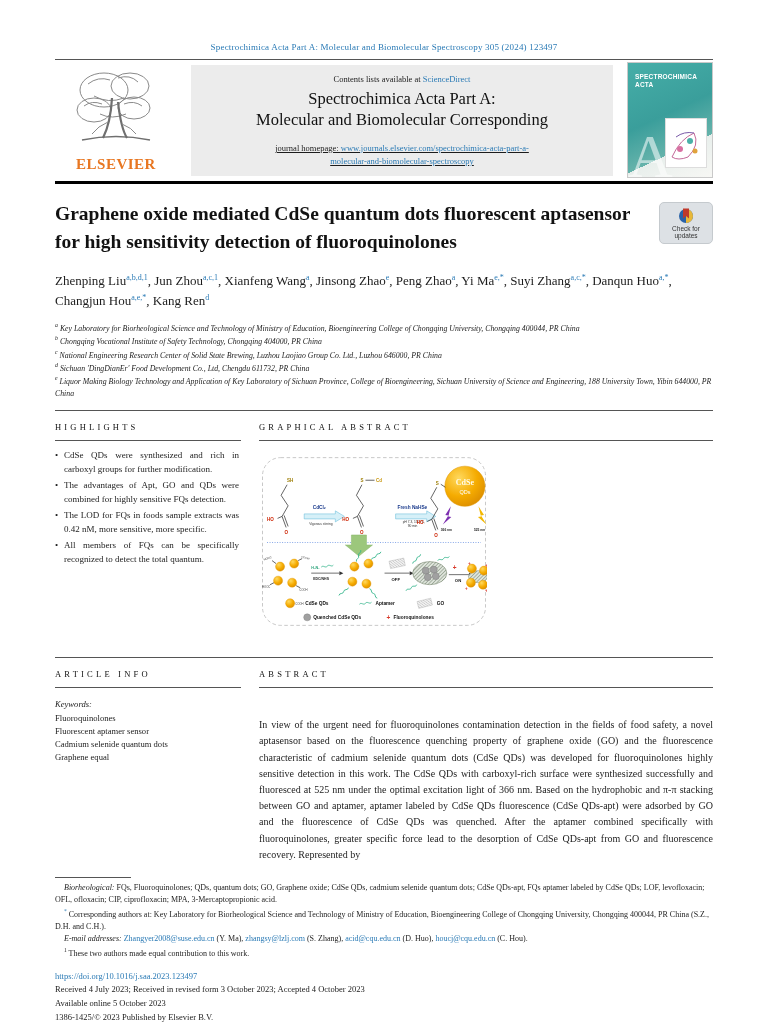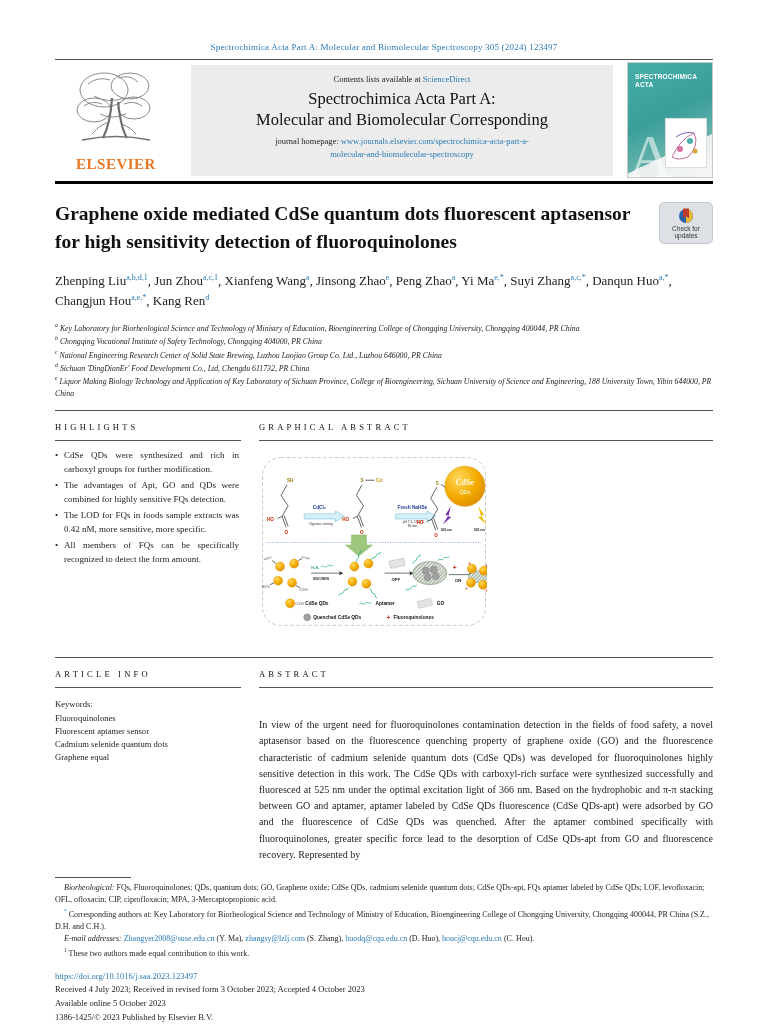--- a/index.html
+++ b/index.html
@@ -12,21 +12,21 @@
   .rule-full { border-top: 1px solid #555; }
   .rule-thick { border-top: 3.5px solid #000; margin-top: 5px; }
 
   .masthead { display: flex; margin-top: 4px; height: 112px; }
   .logo-box { width: 122px; text-align: center; padding-top: 2px; }
   .elsevier-text { font-size: 15px; font-weight: bold; color: #e87722; letter-spacing: .5px; margin-top: -2px; }
   .center-box { flex: 1; background: #ececec; margin: 1px 14px 0; text-align: center; padding: 9px 10px 6px; }
   .contents-line { font-size: 8.5px; color: #222; }
   .link { color: #2a7ab5; text-decoration: none; }
   .jtitle { font-size: 16.5px; line-height: 1.3; margin-top: 4px; color: #111; }
-  .homepage { font-size: 8.5px; margin-top: 4px; line-height: 1.5; }
+  .homepage { font-size: 8.5px; margin-top: 11px; line-height: 1.5; text-decoration: underline; }
   .url-line { display: block; color: #2a7ab5; }
   .cover-box { width: 86px; height: 116px; margin-top: -2px; border: 1px solid #c9c9c9; position: relative; overflow: hidden;
     background: linear-gradient(155deg, #46aea8 0%, #3a9e9b 45%, #66b3ab 72%, #e8efec 72%, #f7f7f4 100%); }
   .cover-title { position: absolute; top: 10px; left: 7px; color: #fff; font-family: "Liberation Sans", sans-serif; font-weight: bold; font-size: 6.5px; line-height: 1.3; letter-spacing: .2px; text-align: left; }
   .cover-letter { position: absolute; bottom: -10px; left: 0px; font-size: 62px; color: rgba(255,255,255,.55); font-weight: normal; line-height: 1; }
   .cover-panel { position: absolute; right: 5px; bottom: 9px; width: 42px; height: 50px; background: #fff; border: 1px solid #ddd; }
 
   .title-row { display: flex; justify-content: space-between; margin-top: 16px; }
   h1.title { font-size: 19.5px; font-weight: bold; line-height: 1.45; width: 600px; color: #111; }
   .badge { width: 54px; height: 42px; background: #dde1e5; border: 1px solid #c5cace; border-radius: 5px; display: flex; flex-direction: column; align-items: center; justify-content: center; gap: 1px; margin-top: 2px; cursor: pointer; }
@@ -45,21 +45,21 @@
   .sec-rule { border-top: 1px solid #555; }
   .section-top { min-height: 246px; }
 
   .hl-list { margin-top: 8px; font-size: 9px; line-height: 1.5; text-align: justify; padding-right: 2px; }
   .hl-item { position: relative; padding-left: 9px; margin-top: 3px; }
   .hl-item::before { content: "\2022"; position: absolute; left: 0; top: 0; }
 
   .ga-panel { margin: 15px 0 0 2px; }
 
   .ai-block { margin-top: 10px; font-size: 8.6px; line-height: 1.55; }
-  .kw-label { }
+  .kw-label { font-style: italic; }
   .abstract-text { margin-top: 29px; font-size: 10px; line-height: 1.62; text-align: justify; }
 
   .fn-rule { width: 76px; border-top: 1px solid #555; margin: 14px 0 4px; }
   .fn { font-size: 8px; line-height: 1.55; text-indent: 9px; color: #1c1c1c; }
   .fn .it { font-style: italic; }
   .fn sup { font-size: 5.5px; }
   .fn .star { color: #2a7ab5; }
 
   .footer { margin-top: 11px; }
   .doi { font-size: 8.5px; }
@@ -173,21 +173,21 @@
   <div class="rule-full divider1"></div>
 
   <div class="two-col section-top">
     <div class="col-left">
       <div class="sec-head">HIGHLIGHTS</div>
       <div class="sec-rule"></div>
       <div class="hl-list">
         <div class="hl-item">CdSe QDs were synthesized and rich in carboxyl groups for further modification.</div>
         <div class="hl-item">The advantages of Apt, GO and QDs were combined for highly sensitive FQs detection.</div>
         <div class="hl-item">The LOD for FQs in foods sample extracts was 0.42 nM, more sensitive, more specific.</div>
-        <div class="hl-item">All members of FQs can be specifically recognized to detect the form amount.</div>
+        <div class="hl-item">All members of FQs can be specifically recognized to detect the total quantum.</div>
       </div>
     </div>
     <div class="col-right">
       <div class="sec-head">GRAPHICAL ABSTRACT</div>
       <div class="sec-rule"></div>
       <div class="ga-panel">
         <svg viewBox="0 0 450 340" width="226" height="171">
           <defs>
             <radialGradient id="qd" cx="35%" cy="30%" r="75%">
               <stop offset="0%" stop-color="#ffd95e"></stop>
@@ -373,21 +373,21 @@
       <div class="sec-head">ABSTRACT</div>
       <div class="sec-rule"></div>
       <div class="abstract-text">In view of the urgent need for fluoroquinolones contamination detection in the fields of food safety, a novel aptasensor based on the fluorescence quenching property of graphene oxide (GO) and the fluorescence characteristic of cadmium selenide quantum dots (CdSe QDs) was developed for fluoroquinolones highly sensitive detection in this work. The CdSe QDs with carboxyl-rich surface were synthesized successfully and fluoresced at 525 nm under the optimal excitation light of 366 nm. Based on the hydrophobic and π-π stacking between GO and aptamer, aptamer labeled by CdSe QDs fluorescence (CdSe QDs-apt) were adsorbed by GO and the fluorescence of CdSe QDs was quenched. After the aptamer combined specifically with fluoroquinolones, greater specific force lead to the desorption of CdSe QDs-apt from GO and fluorescence recovery. Represented by</div>
     </div>
   </div>
 
   <div class="fn-rule"></div>
   <div class="footnotes">
     <div class="fn"><span class="it">Biorheological:</span><span> FQs, Fluoroquinolones; QDs, quantum dots; GO, Graphene oxide; CdSe QDs, cadmium selenide quantum dots; CdSe QDs-apt, FQs aptamer labeled by CdSe QDs; LOF, levofloxacin; OFL, ofloxacin; CIP, ciprofloxacin; MPA, 3-Mercaptopropionic acid.</span></div>
     <div class="fn"><sup class="star">*</sup><span> Corresponding authors at: Key Laboratory for Biorheological Science and Technology of Ministry of Education, Bioengineering College of Chongqing University, Chongqing 400044, PR China (S.Z., D.H. and C.H.).</span></div>
-    <div class="fn"><span class="it">E-mail addresses: </span><span class="link">Zhangyer2008@suse.edu.cn</span><span> (Y. Ma), </span><span class="link">zhangsy@lzlj.com</span><span> (S. Zhang), </span><span class="link">huodq@cqu.edu.cn</span><span> (D. Huo), </span><span class="link">houcj@cqu.edu.cn</span><span> (C. Hou).</span></div>
+    <div class="fn"><span class="it">E-mail addresses: </span><span class="link">Zhangyer2008@suse.edu.cn</span><span> (Y. Ma), </span><span class="link">zhangsy@lzlj.com</span><span> (S. Zhang), </span><span class="link">acid@cqu.edu.cn</span><span> (D. Huo), </span><span class="link">houcj@cqu.edu.cn</span><span> (C. Hou).</span></div>
     <div class="fn"><sup>1</sup><span> These two authors made equal contribution to this work.</span></div>
   </div>
 
   <div class="footer">
     <div class="doi"><span class="link">https://doi.org/10.1016/j.saa.2023.123497</span></div>
     <div class="meta">Received 4 July 2023; Received in revised form 3 October 2023; Accepted 4 October 2023</div>
     <div class="meta">Available online 5 October 2023</div>
     <div class="meta">1386-1425/© 2023 Published by Elsevier B.V.</div>
   </div>
 

